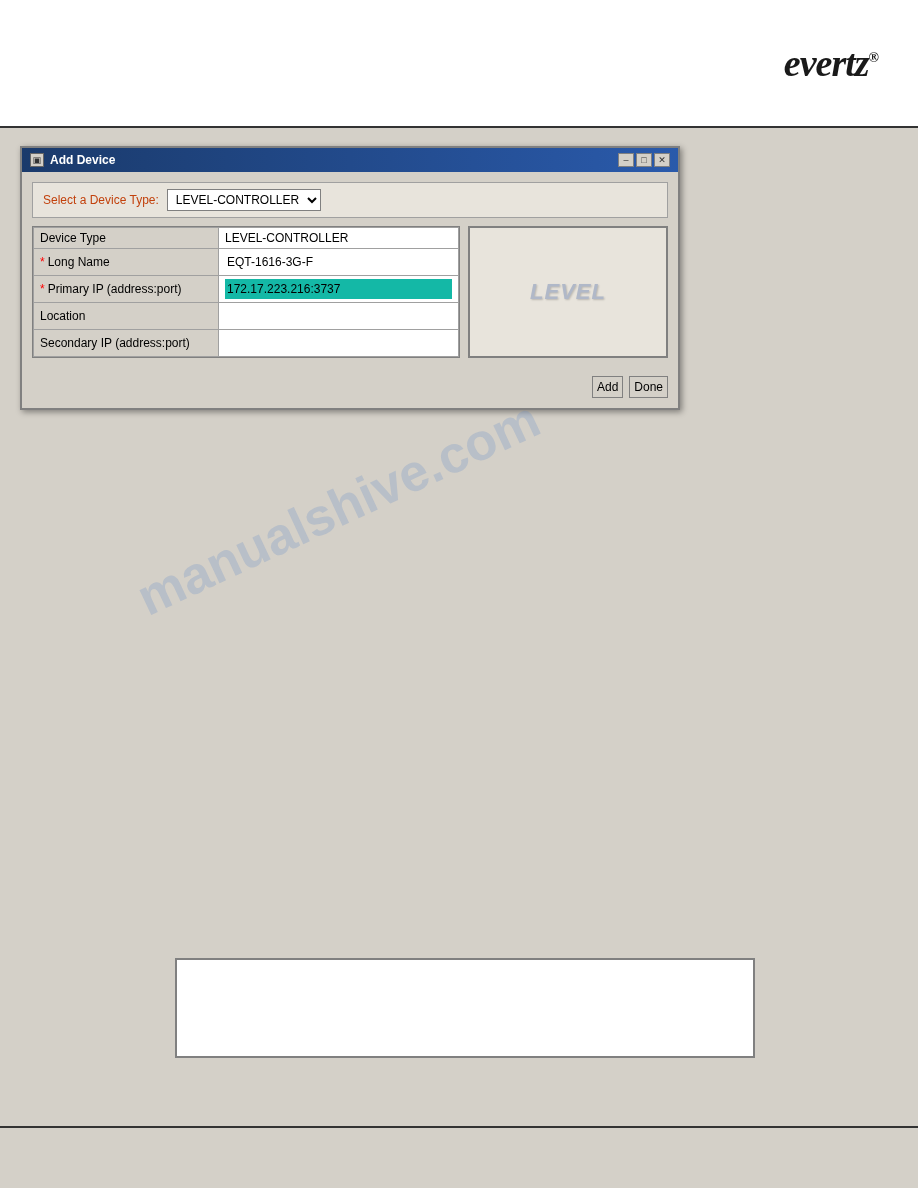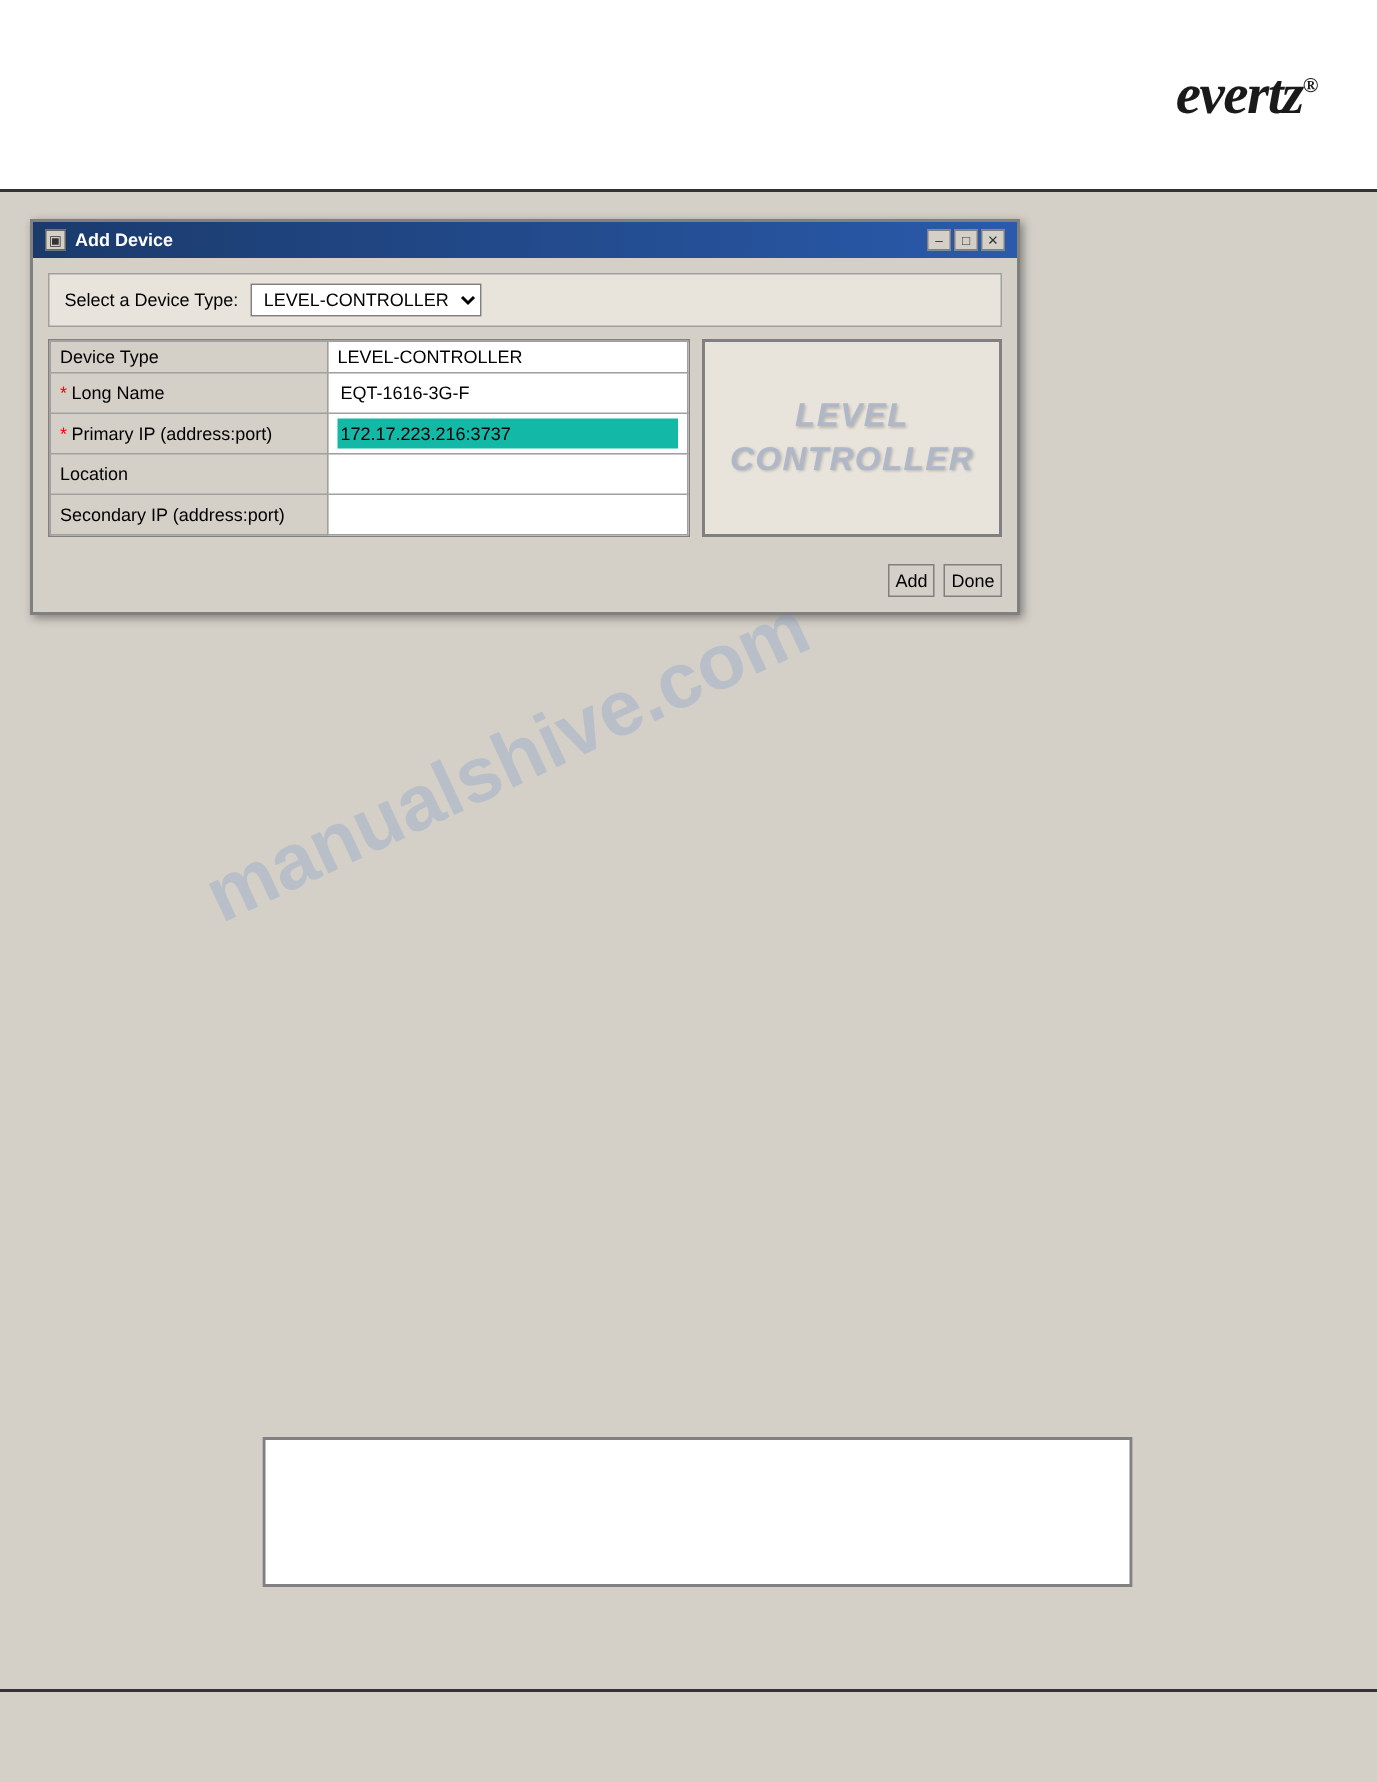--- a/index.html
+++ b/index.html
@@ -121,21 +121,21 @@
       border: 1px solid #a0a0a0;
       padding: 6px 10px;
       display: flex;
       align-items: center;
       gap: 8px;
     }
 
     .select-device-label {
       font-size: 12px;
       font-weight: normal;
-      color: #000000;
+      color: #c2410c;
     }
 
     .device-type-select {
       height: 22px;
       font-size: 12px;
       border: 1px solid #808080;
       background: white;
       padding: 0 4px;
       min-width: 150px;
     }
@@ -369,21 +369,20 @@
                 <input class="form-input" type="text" value="" style="">
               </td>
             </tr>
           </tbody>
             </table>
         </div>
 
         <div class="image-panel">
           <div class="device-logo-text">
             <div>LEVEL</div>
-            <div>CONTROLLER</div>
           </div>
         </div>
 
       </div>
 
     </div>
 
     <div class="dialog-footer">
       <button class="btn">Add</button>
       <button class="btn">Done</button>

